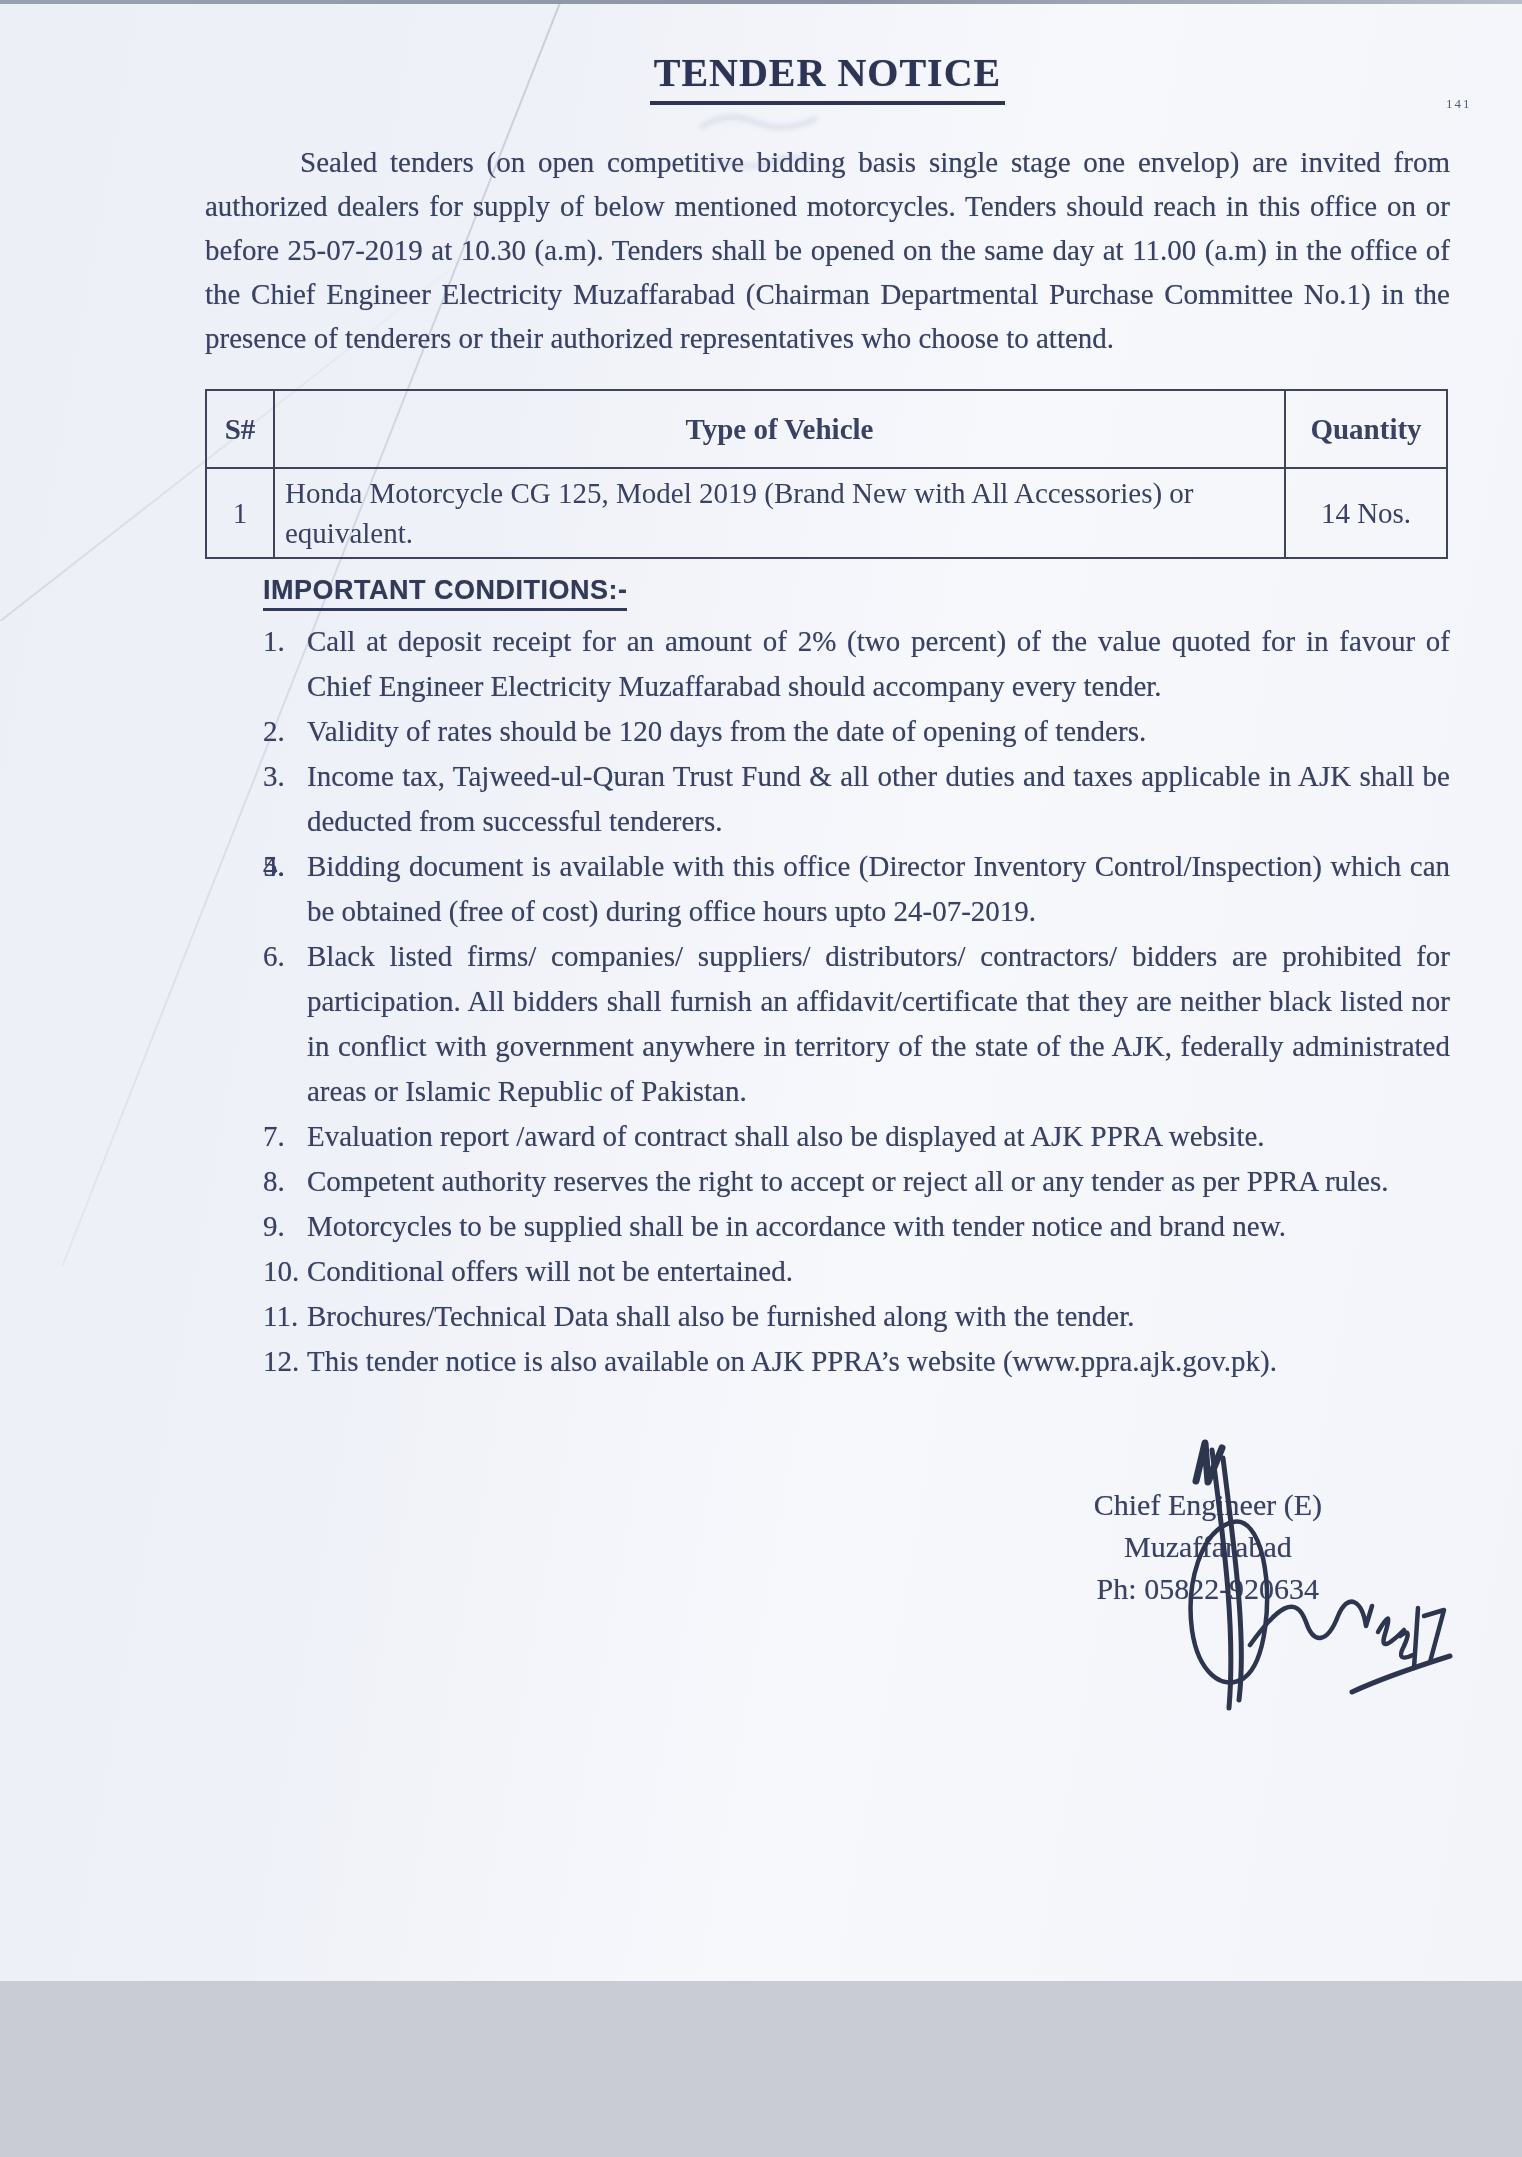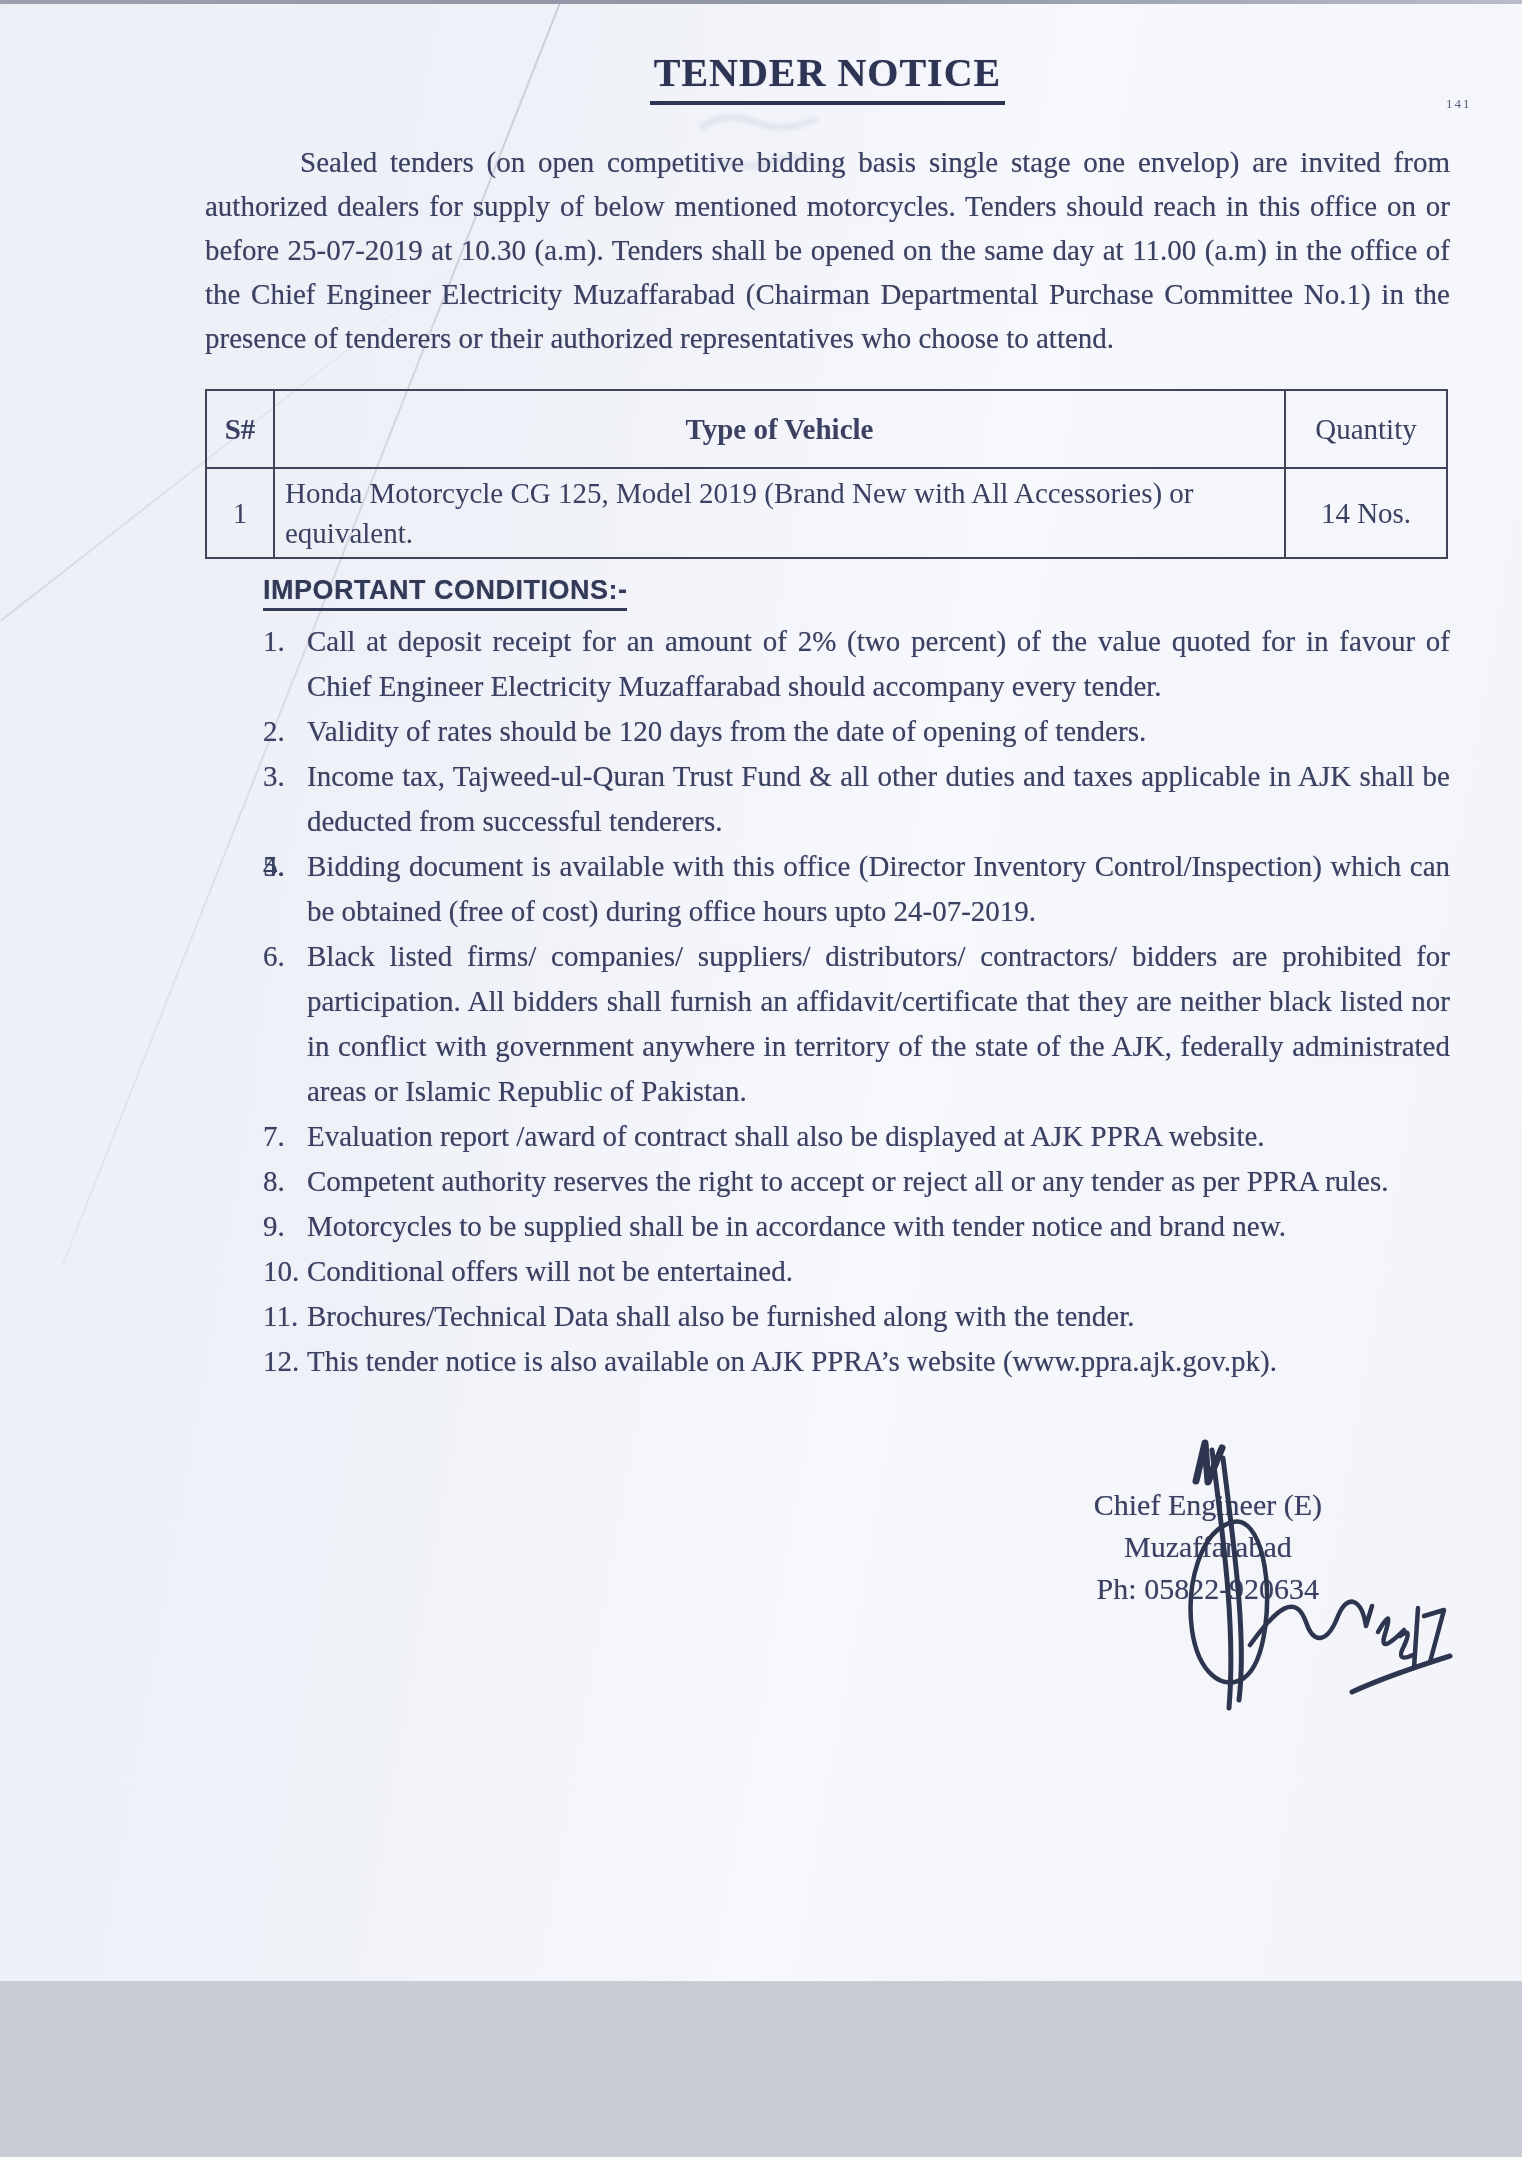--- a/index.html
+++ b/index.html
@@ -44,21 +44,21 @@
     text-shadow:0 0 .7px rgba(58,65,98,.5);
   }
 
   table.tender{
     margin-top:11px;width:1243px;border-collapse:collapse;
     font-size:29px;color:#3a4162;
   }
   table.tender th,table.tender td{border:2px solid #3f4459;padding:4px 10px;}
   th.col-sno{width:46px;font-weight:bold;height:68px;}
   th.col-vehicle{font-weight:bold;text-align:center;}
-  th.col-qty{width:140px;font-weight:normal;}
+  th.col-qty{width:140px;font-weight:bold;}
   td.cell-sno{text-align:center;}
   td.cell-vehicle{text-align:left;line-height:40px;padding-left:14px;}
   td.cell-qty{text-align:center;}
 
   .conditions{margin-left:58px;}
   .cond-heading{
     margin-top:16px;width:fit-content;
     font-family:"Liberation Sans", sans-serif;
     font-size:27px;font-weight:bold;letter-spacing:.5px;
     color:#333a58;

